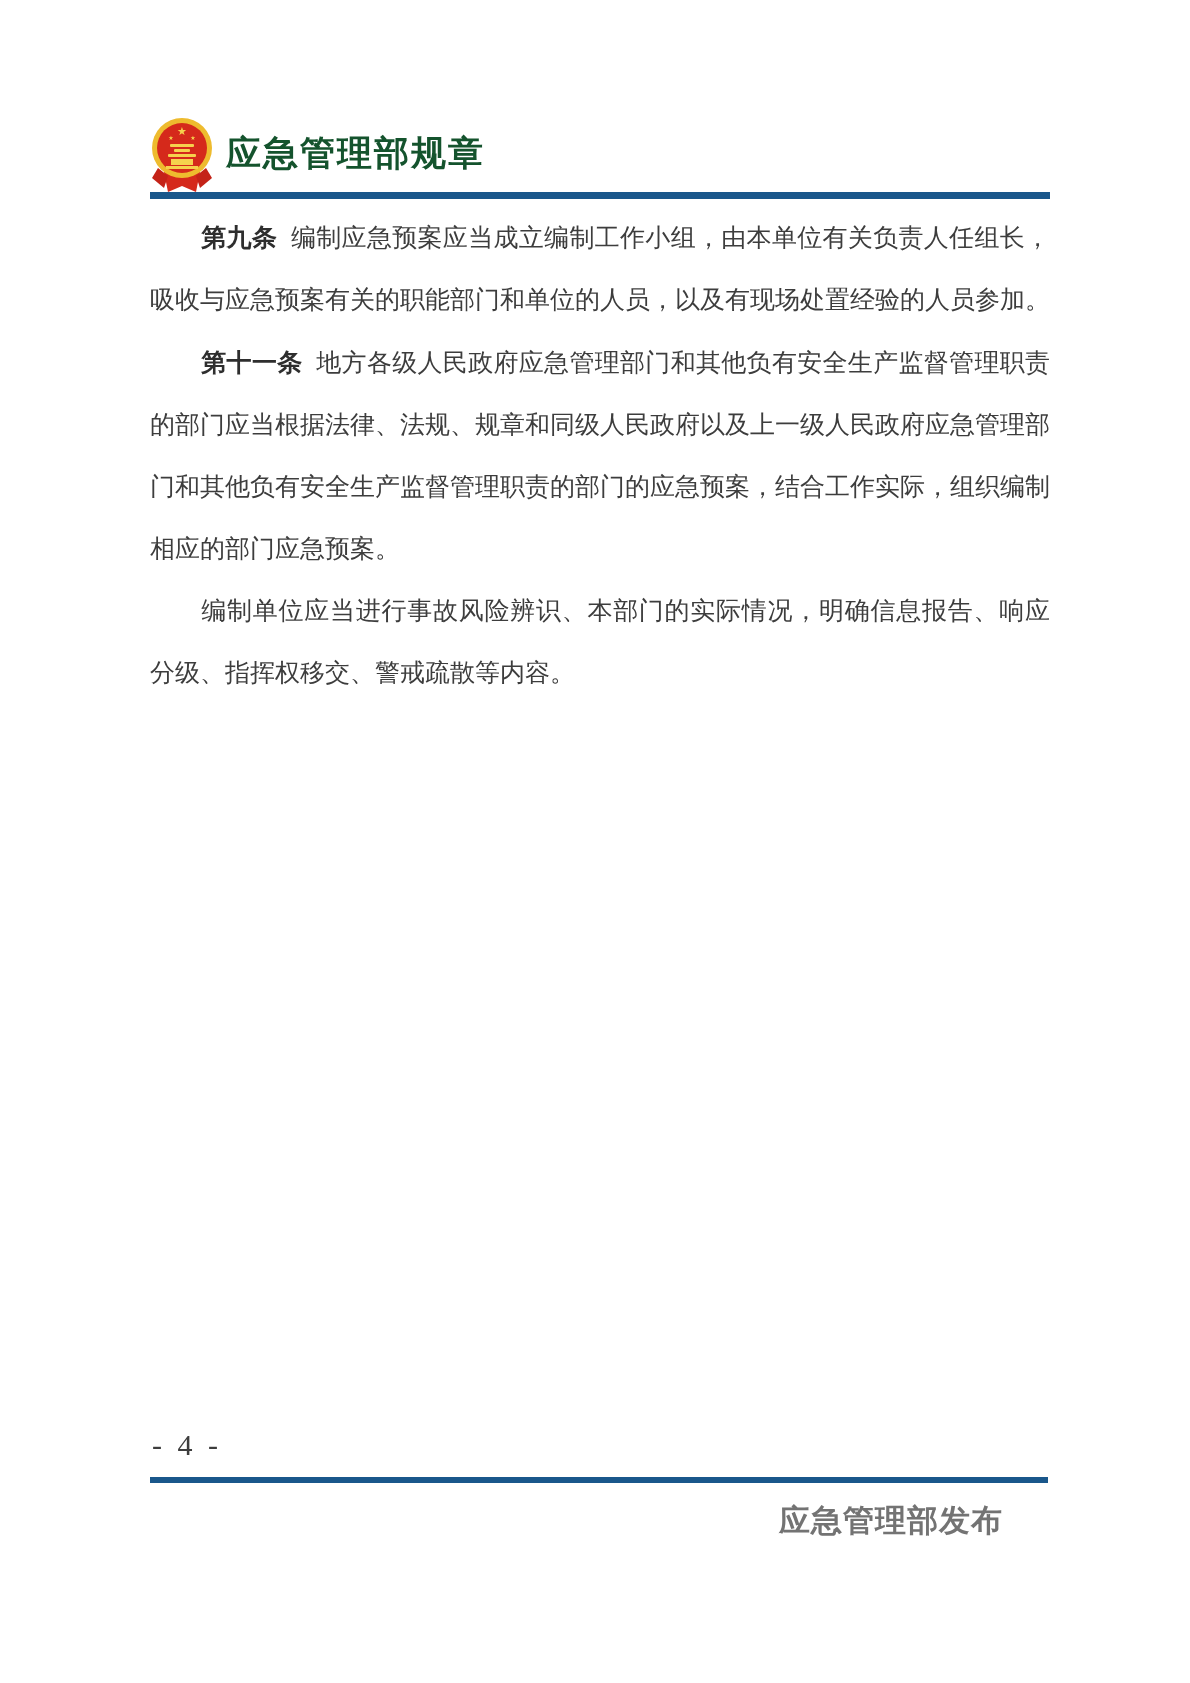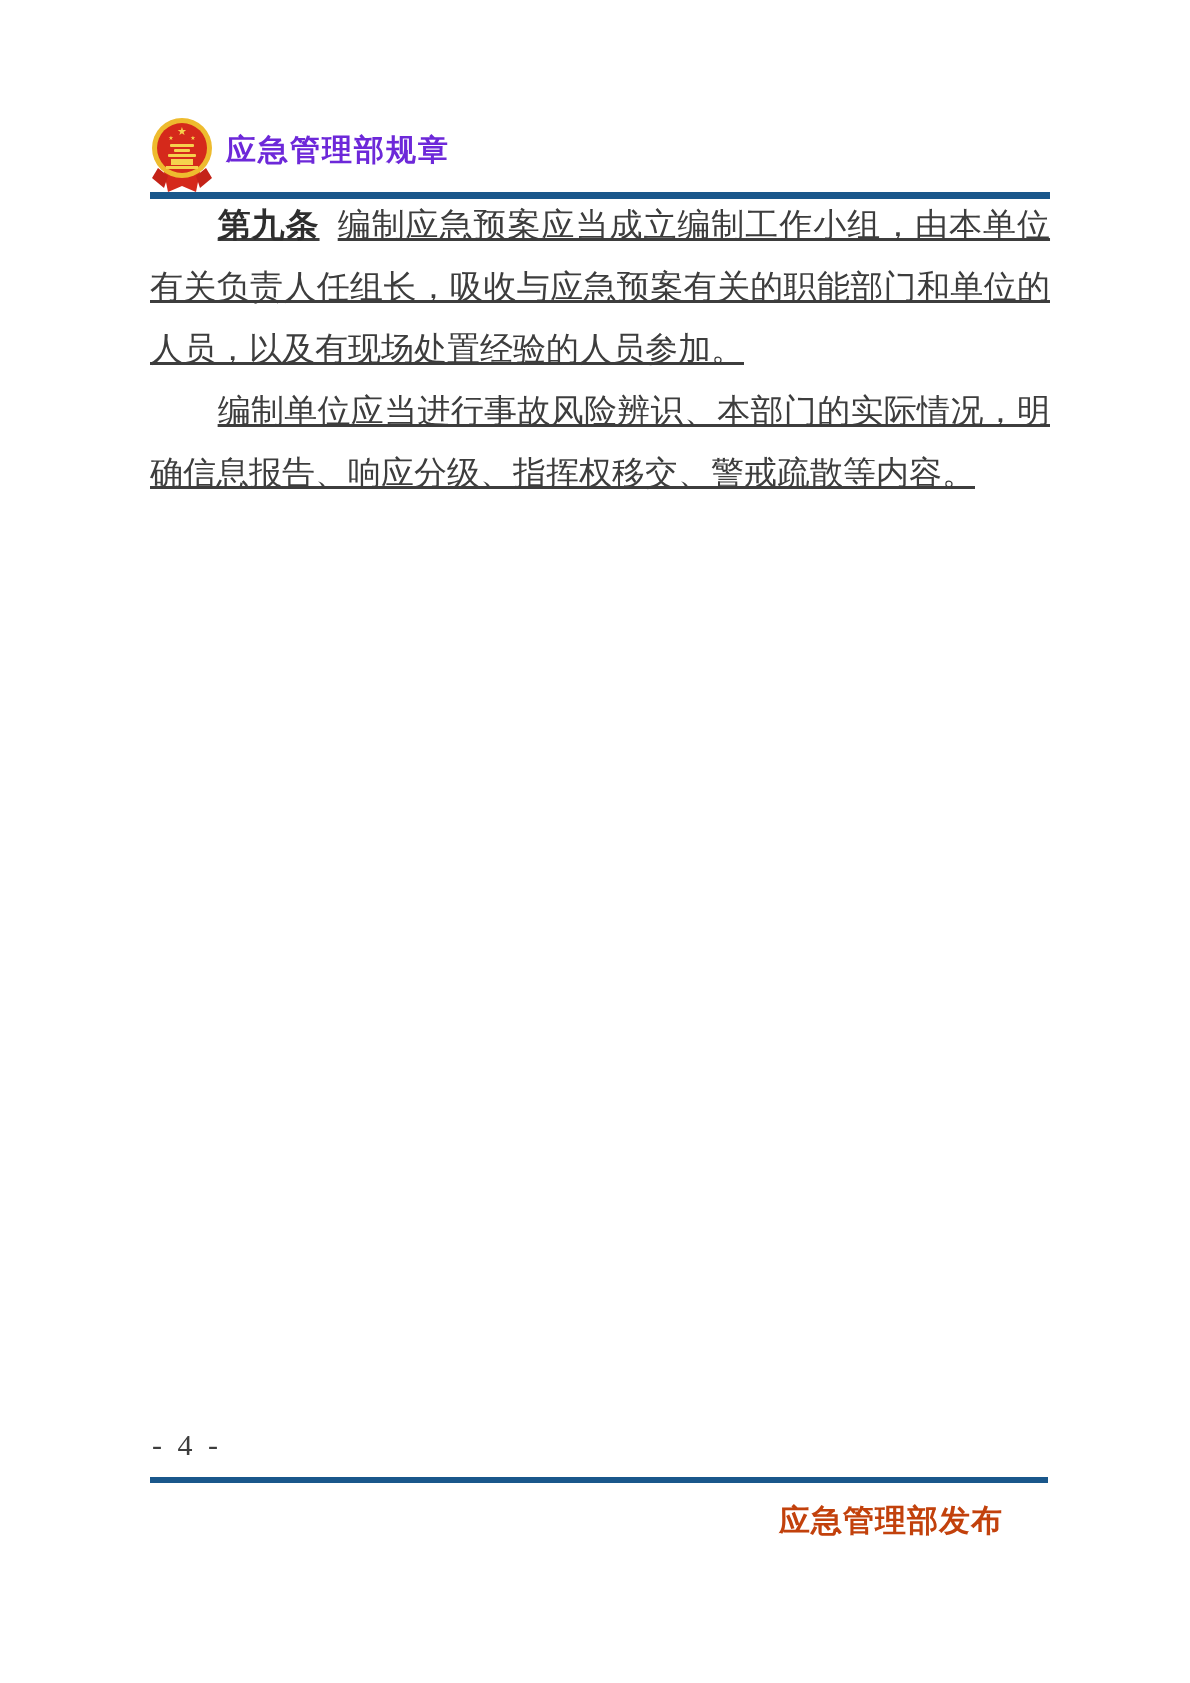--- a/index.html
+++ b/index.html
@@ -9,32 +9,32 @@
     margin:0 auto;
     background:#ffffff;
     font-family:"Liberation Serif","DejaVu Serif",serif;
     overflow:hidden;
   }
   
   .header { position:absolute; left:150px; top:112px; width:900px; height:86px; }
   .emblem { position:absolute; left:0px; top:4px; width:64px; height:76px; }
   .doc-title {
     position:absolute; left:76px; top:18px;
-    font-size:30px; font-weight:700; letter-spacing:2px;
-    color:#6d28d9; white-space:nowrap;
+    font-size:35px; font-weight:700; letter-spacing:2px;
+    color:#14532d; white-space:nowrap;
   }
   .header-rule {
     position:absolute; left:150px; top:192px;
     width:900px; height:7px; background:#19578b;
   }
   
   .doc-body {
-    position:absolute; left:150px; top:194px; width:900px;
-    font-size:33px; line-height:62px; color:#3d3d3d;
-    text-align:justify; text-justify:inter-ideograph;text-decoration:underline;
+    position:absolute; left:150px; top:206px; width:900px;
+    font-size:25px; line-height:62px; color:#3d3d3d;
+    text-align:justify; text-justify:inter-ideograph;
   }
   .para { text-indent:2.05em; margin:0; }
   .term {
     font-weight:700;
     font-family:"Liberation Sans","DejaVu Sans",sans-serif;
     color:#2e2e2e;
     margin-right:0.55em;
   }
   .term:empty { display:none; margin:0; }
   
@@ -42,21 +42,21 @@
     position:absolute; left:152px; top:1428px;
     font-size:30px; color:#3d3d3d; letter-spacing:4px;
   }
   .footer-rule {
     position:absolute; left:150px; top:1477px;
     width:898px; height:6px; background:#19578b;
   }
   .publisher {
     position:absolute; left:779px; top:1500px;
     font-size:31px; font-weight:700; letter-spacing:1px;
-    color:#c2410c; white-space:nowrap;
+    color:#737373; white-space:nowrap;
   }
 </style>
 </head>
 <body>
 
 <div class="page">
 
   <div class="header">
     <svg class="emblem" viewBox="0 0 64 76">
 
@@ -80,20 +80,21 @@
     <div class="doc-title">应急管理部规章</div>
   </div>
   <div class="header-rule"></div>
 
   <div class="doc-body">
     <p class="para"><span class="term">第九条</span><span>编制应急预案应当成立编制工作小组，由本单位有关负责人任组长，吸收与应急预案有关的职能部门和单位的人员，以及有现场处置经验的人员参加。</span></p>
 
 
 
 
+    <p class="para"><span class="term">第十一条</span><span>地方各级人民政府应急管理部门和其他负有安全生产监督管理职责的部门应当根据法律、法规、规章和同级人民政府以及上一级人民政府应急管理部门和其他负有安全生产监督管理职责的部门的应急预案，结合工作实际，组织编制相应的部门应急预案。</span></p>
 
     <p class="para"><span>编制单位应当进行事故风险辨识、本部门的实际情况，明确信息报告、响应分级、指挥权移交、警戒疏散等内容。</span></p>
   </div>
 
   <div class="page-number">- 4 -</div>
   <div class="footer-rule"></div>
   <div class="publisher">应急管理部发布</div>
 
 </div>
 

